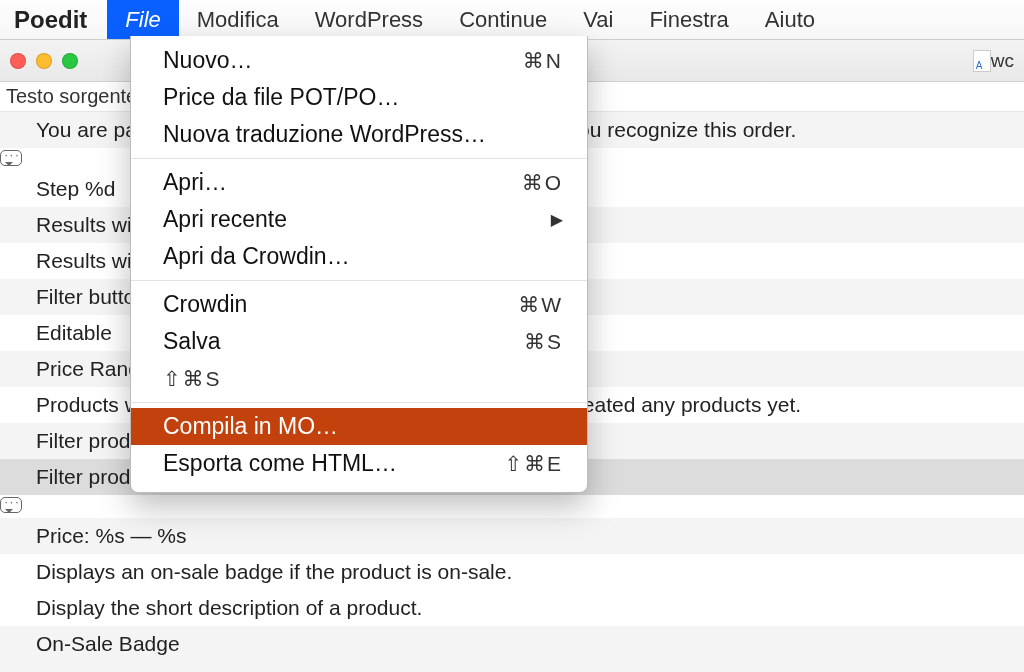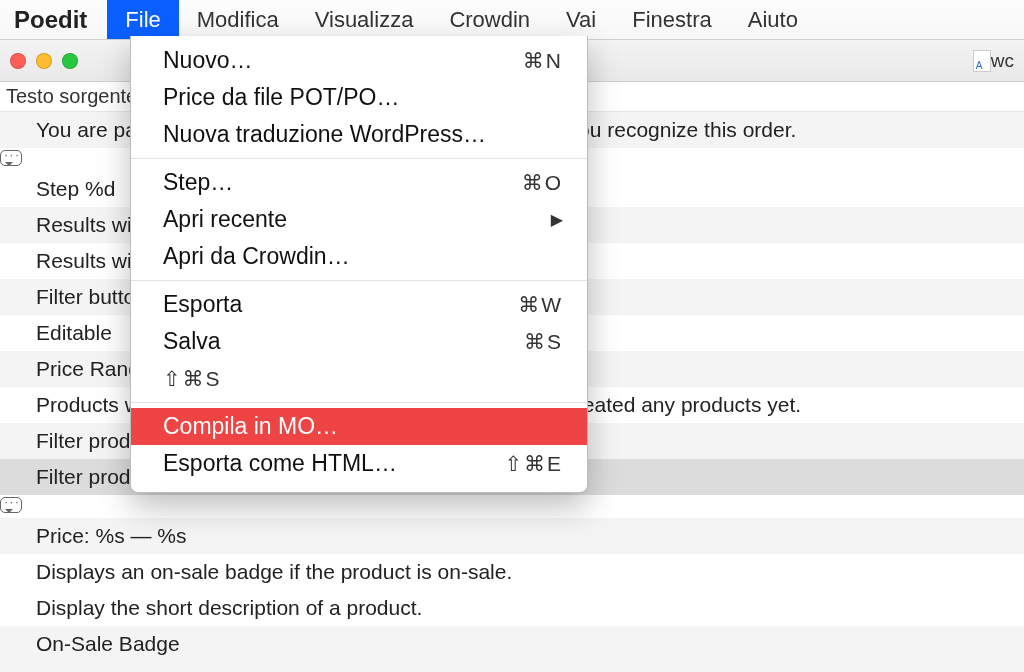--- a/index.html
+++ b/index.html
@@ -34,20 +34,21 @@
     padding: 0 18px;
     display: flex;
     align-items: center;
     font-weight: 500;
     color: #333;
     cursor: default;
   }
   .menubar .menu-item.active {
     background: #0a60ff;
     color: #fff;
+    font-style: italic;
   }
   .toolbar {
     height: 42px;
     background: linear-gradient(#f3f3f3, #e9e9e9);
     border-bottom: 1px solid #d0d0d0;
     display: flex;
     align-items: center;
     padding: 0 10px;
     position: relative;
   }
@@ -155,21 +156,21 @@
     display: flex;
     align-items: center;
     justify-content: space-between;
     padding: 0 24px 0 32px;
     font-size: 23px;
     color: #111;
     font-weight: 400;
     cursor: default;
   }
   .dd-item.highlight {
-    background: #ef4444;
+    background: #c2410c;
     color: #fff;
   }
   .dd-sep {
     height: 1px;
     background: #e2e2e2;
     margin: 5px 0;
   }
   .shortcut {
     font-size: 21px;
     color: #333;
@@ -181,22 +182,22 @@
     color: #333;
   }
 </style>
 </head>
 <body>
 
 <div class="menubar">
   <div class="app-name">Poedit</div>
   <div class="menu-item active">File</div>
   <div class="menu-item">Modifica</div>
-  <div class="menu-item">Visualizza</div>
-  <div class="menu-item">Crowdin</div>
+  <div class="menu-item">WordPress</div>
+  <div class="menu-item">Continue</div>
   <div class="menu-item">Vai</div>
   <div class="menu-item">Finestra</div>
   <div class="menu-item">Aiuto</div>
 </div>
 
 <div class="toolbar">
   <div class="traffic-lights">
     <div class="dot red"></div>
     <div class="dot yellow"></div>
     <div class="dot green"></div>
@@ -259,33 +260,33 @@
       <span class="shortcut">⌘N</span>
     </div>
     <div class="dd-item">
       <span>Price da file POT/PO…</span>
     </div>
     <div class="dd-item">
       <span>Nuova traduzione WordPress…</span>
     </div>
     <div class="dd-sep"></div>
     <div class="dd-item">
-      <span>Step…</span>
+      <span>Apri…</span>
       <span class="shortcut">⌘O</span>
     </div>
     <div class="dd-item">
       <span>Apri recente</span>
       <span class="submenu-arrow">▶</span>
     </div>
     <div class="dd-item">
       <span>Apri da Crowdin…</span>
     </div>
     <div class="dd-sep"></div>
     <div class="dd-item">
-      <span>Esporta</span>
+      <span>Crowdin</span>
       <span class="shortcut">⌘W</span>
     </div>
     <div class="dd-item">
       <span>Salva</span>
       <span class="shortcut">⌘S</span>
     </div>
     <div class="dd-item">
       <span class="shortcut">⇧⌘S</span>
     </div>
     <div class="dd-sep"></div>

